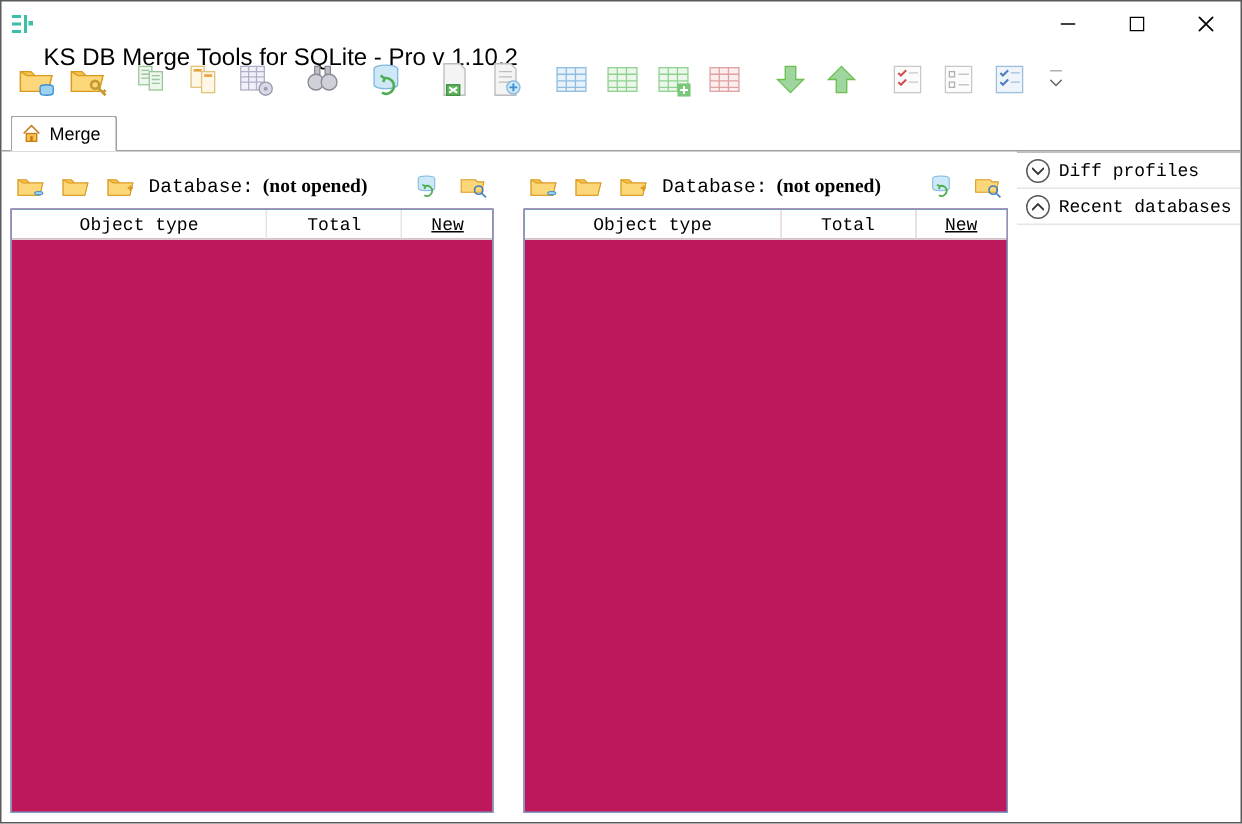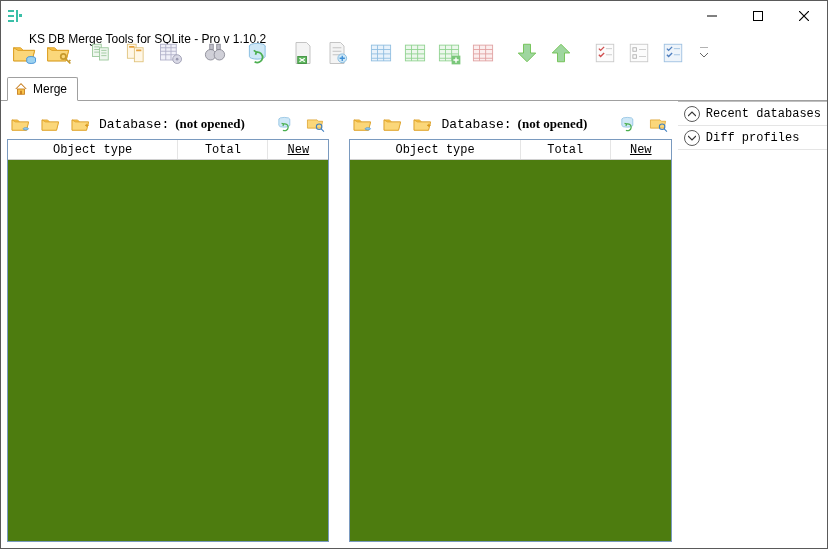--- a/index.html
+++ b/index.html
@@ -19,21 +19,21 @@
     display: flex;
     align-items: center;
     padding-left: 6px;
     color: #000;
   }
   .titlebar .app-icon {
     width: 16px; height: 16px;
     margin-right: 6px;
     display: inline-flex; align-items: center; justify-content: center;
   }
-  .titlebar .title { font-size: 12px; margin-top: 46px; }
+  .titlebar .title { font-size: 16px; margin-top: 46px; }
   .titlebar .spacer { flex: 1; }
   .win-btns { display: flex; height: 100%; }
   .win-btn {
     width: 46px; height: 30px;
     display: flex; align-items: center; justify-content: center;
     color: #000;
   }
   .win-btn svg { pointer-events: none; }
 
   
@@ -118,21 +118,21 @@
   .pane-header .db-label-group { display:flex; align-items:baseline; gap:6px; }
   .pane-header .db-label-group .status { font-weight: bold; font-family: Liberation Serif, serif; }
   .pane-header .gap { flex: 1; }
   .folder-icon, .mini-btn {
     width: 24px; height: 24px;
     display: inline-flex; align-items: center; justify-content: center;
   }
   .pane-body {
     flex: 1;
     border: 1px solid #7a9abf;
-    background: #4d7c0f;
+    background: #be185d;
     min-height: 0;
     display: flex; flex-direction: column;
   }
   .grid-header {
     height: 20px;
     display: flex;
     border-bottom: 1px solid #d0d0d0;
     font-family: Consolas, "Courier New", monospace;
     font-size: 12px;
   }
@@ -491,27 +491,27 @@
         <div class="grid-body"></div>
       </div>
     </div>
 
   </div>
 
   <div class="expanders">
     <div class="expander">
       <span class="chev">
         <svg width="8" height="8" viewBox="0 0 8 8">
-            <path d="M0 6 L4 2 L8 6" fill="none" stroke="#333" stroke-width="1.2"></path>
+            <path d="M0 2 L4 6 L8 2" fill="none" stroke="#333" stroke-width="1.2"></path>
           </svg>
       </span>
-      <span>Recent databases</span>
+      <span>Diff profiles</span>
     </div>
     <div class="expander">
       <span class="chev">
         <svg width="8" height="8" viewBox="0 0 8 8">
-            <path d="M0 2 L4 6 L8 2" fill="none" stroke="#333" stroke-width="1.2"></path>
+            <path d="M0 6 L4 2 L8 6" fill="none" stroke="#333" stroke-width="1.2"></path>
           </svg>
       </span>
-      <span>Diff profiles</span>
+      <span>Recent databases</span>
     </div>
   </div>
 </div>
 
 </body></html>

